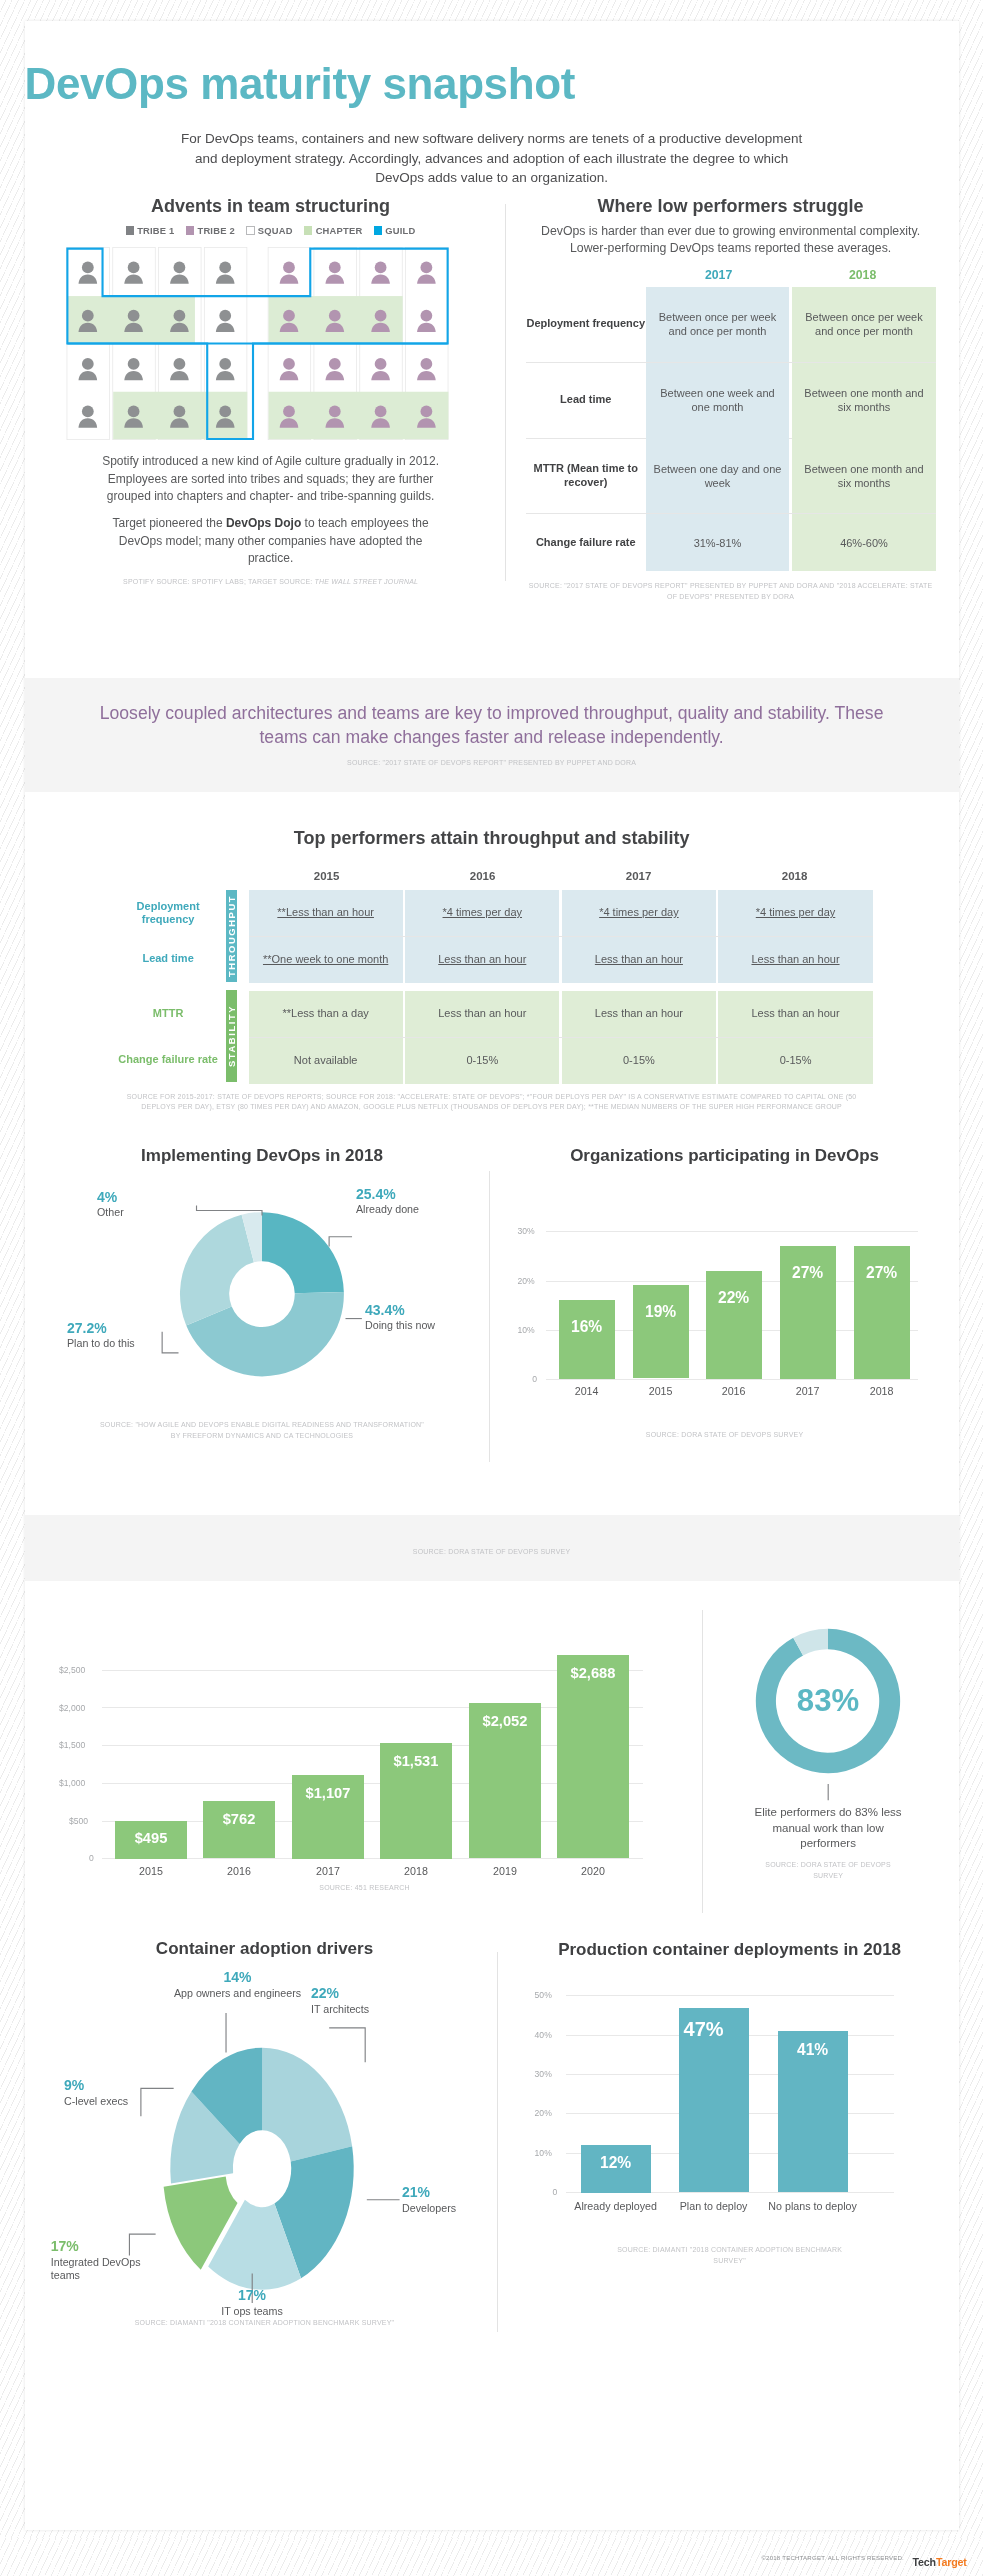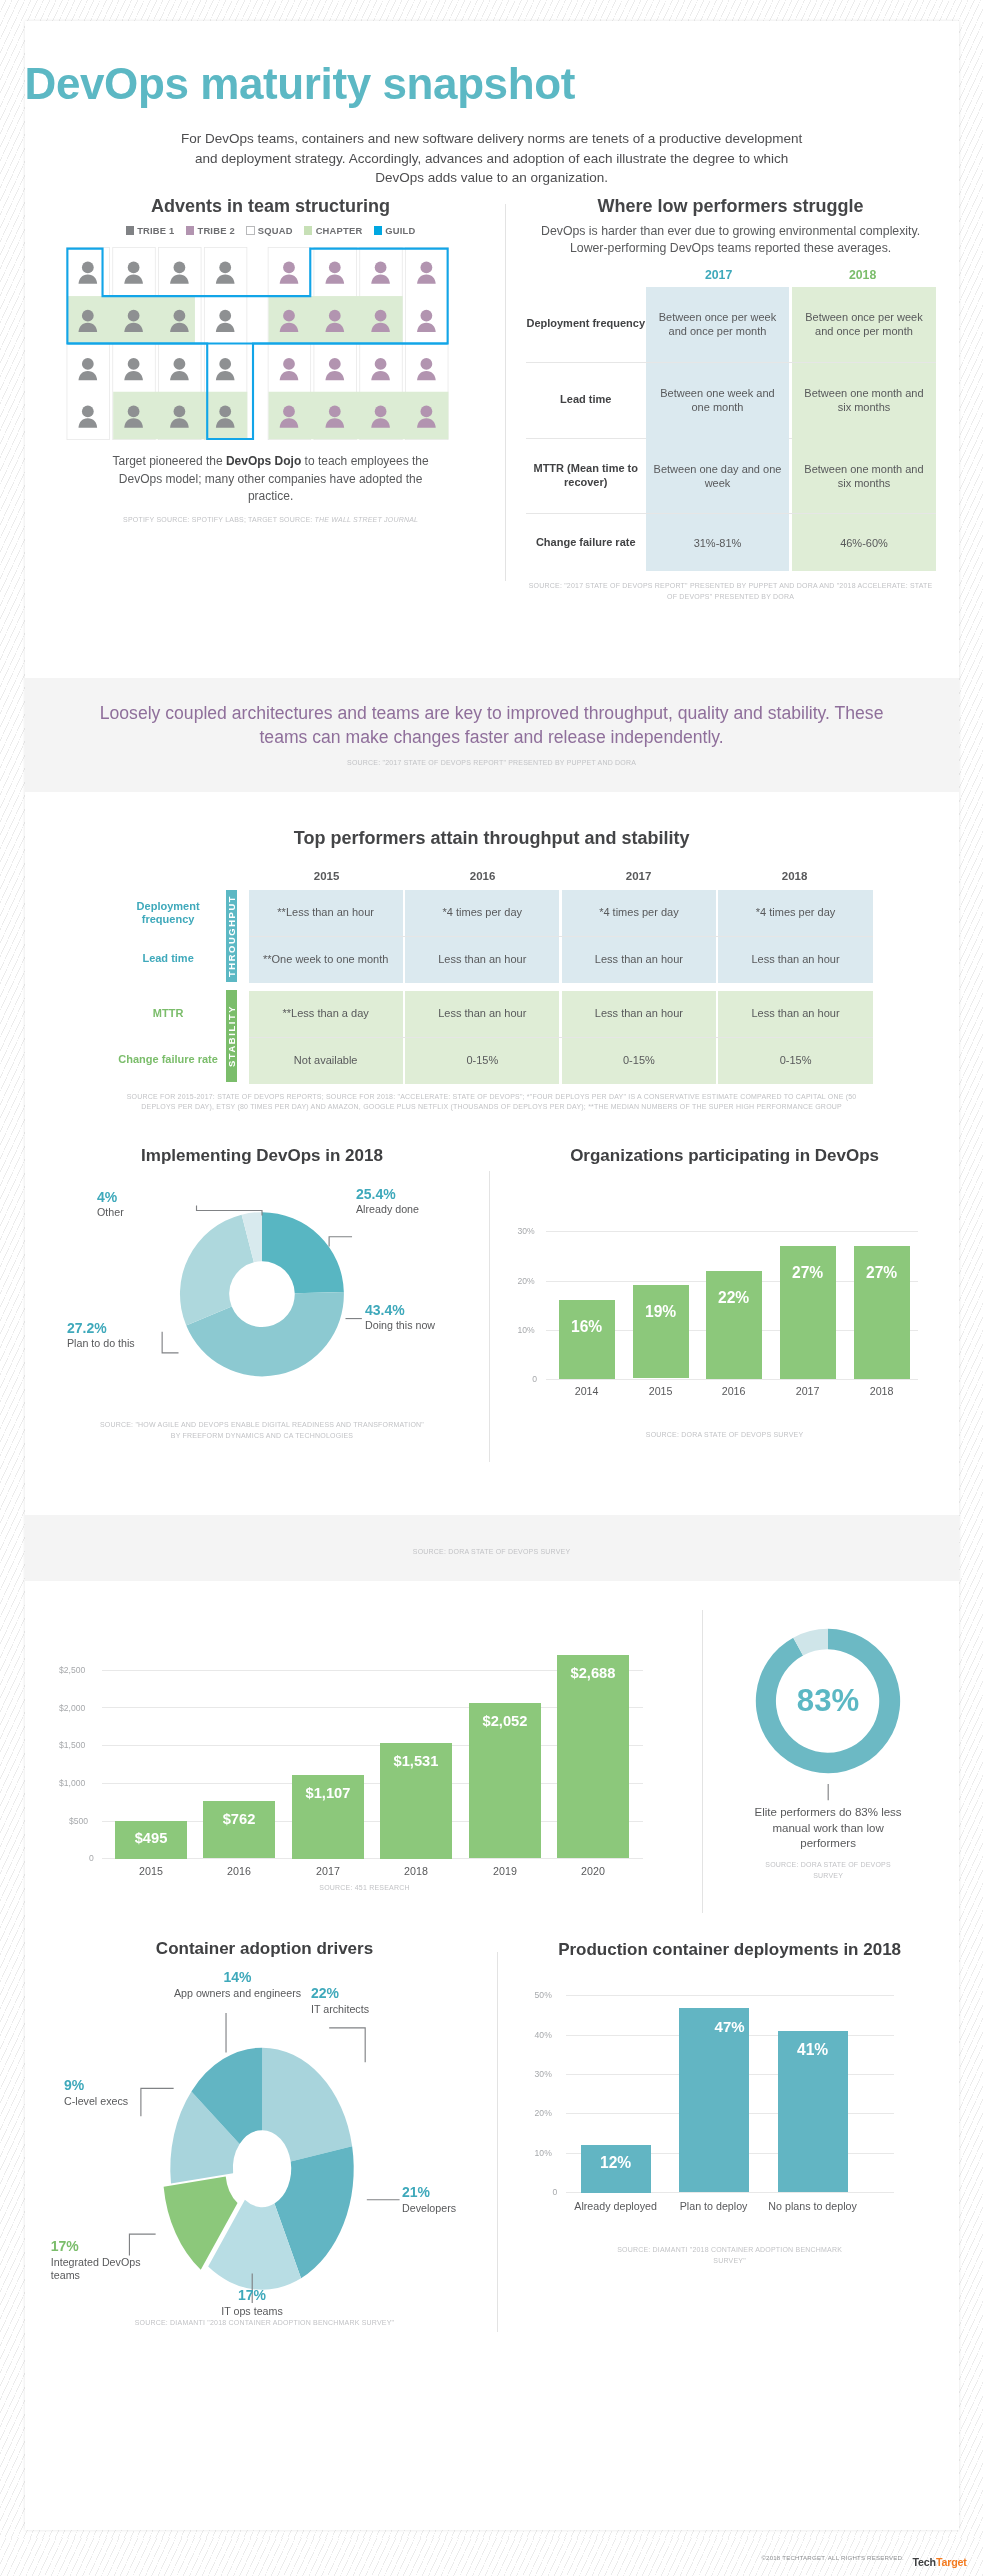--- a/index.html
+++ b/index.html
@@ -107,21 +107,21 @@
   .spine.th { background:#5cb8c4; }
   .spine.st { background:#7bbd6b; margin-top:8.2px; }
   .tpt-cells { flex:1; }
   .tpt-cellrow { display:flex; }
   .tpt-cellrow .c {
     flex:1; height:46px; display:flex; align-items:center; justify-content:center;
     text-align:center; font-size:11px; color:#58595b; line-height:1.25;
     padding:0 6.6px; margin-right:2.5px;
   }
   .tpt-cellrow .c:last-child { margin-right:0; }
-  .th-bg { background:#dbe9ef; }
+  .th-bg { background:#dbe9ef;text-decoration:underline; }
   .st-bg { background:#dfedd6; }
   .rowline { height:0.8px; background:#e6e6e6; }
   
   .charts { position:relative; height:344px; margin-top:4.9px; }
   .cL { position:absolute; left:16.4px; top:0; width:442px; }
   .cR { position:absolute; left:483px; top:0; width:434px; }
   .divider { position:absolute; top:24.6px; bottom:28px; width:0.8px; background:#e3e3e3; }
   .h3 { text-align:center; color:#3f4042; font-weight:bold; font-size:17px; }
   
   .dlab { position:absolute; font-size:10.7px; color:#58595b; line-height:1.25; }
@@ -235,20 +235,21 @@
             <use href="#pp" x="427" y="191"></use>
           </g>
 
           <g fill="none" stroke="#12a5e8" stroke-width="2.6">
             <path d="M1,118 L1,2 L44,2 L44,60 L298,60 L298,2 L466,2 L466,118 Z"></path>
             <path d="M1,118 L172,118 L172,235 L228,235 L228,118 L466,118"></path>
           </g>
         </svg>
       </div>
 
+      <div class="blurb">Spotify introduced a new kind of Agile culture gradually in 2012. Employees are sorted into tribes and squads; they are further grouped into chapters and chapter- and tribe-spanning guilds.</div>
       <div class="blurb"><span>Target pioneered the </span><b>DevOps Dojo</b><span> to teach employees the DevOps model; many other companies have adopted the practice.</span></div>
       <div class="src"><span>SPOTIFY SOURCE: SPOTIFY LABS; TARGET SOURCE: </span><span class="it">THE WALL STREET JOURNAL</span></div>
     </div>
 
     <div class="panelR">
       <div class="h2">Where low performers struggle</div>
       <div class="sub">DevOps is harder than ever due to growing environmental complexity. Lower-performing DevOps teams reported these averages.</div>
 
       <div class="lpt">
         <div class="lpt-head">
@@ -571,21 +572,21 @@
         <div class="axlab" style="left:18px; top:90px">30%</div>
         <div class="axlab" style="left:18px; top:129px">20%</div>
         <div class="axlab" style="left:18px; top:169px">10%</div>
         <div class="axlab" style="left:36px; top:208px">0</div>
 
         <div class="bar" style="left:64px; top:166px; width:70px; height:48px; background:#62b5c3"></div>
         <div class="bar" style="left:162px; top:29px; width:70px; height:184px; background:#62b5c3"></div>
         <div class="bar" style="left:261px; top:52px; width:70px; height:161px; background:#62b5c3"></div>
 
         <div class="barval" style="left:64px; top:175px; width:70px; font-size:15.6px">12%</div>
-        <div class="barval" style="left:172px; top:39px; width:82px; font-size:15px">47%</div>
+        <div class="barval" style="left:146px; top:39px; width:82px; font-size:20px">47%</div>
         <div class="barval" style="left:261px; top:62px; width:70px; font-size:15.6px">41%</div>
 
         <div class="catlab" style="left:54px; top:221px; width:90px; line-height:1.25">Already deployed</div>
         <div class="catlab" style="left:152px; top:221px; width:90px; line-height:1.25">Plan to deploy</div>
         <div class="catlab" style="left:251px; top:221px; width:90px; line-height:1.25">No plans to deploy</div>
       </div>
       <div class="src" style="width:229px; margin:4.9px auto 0">SOURCE: DIAMANTI "2018 CONTAINER ADOPTION BENCHMARK SURVEY"</div>
     </div>
   </div>
 

